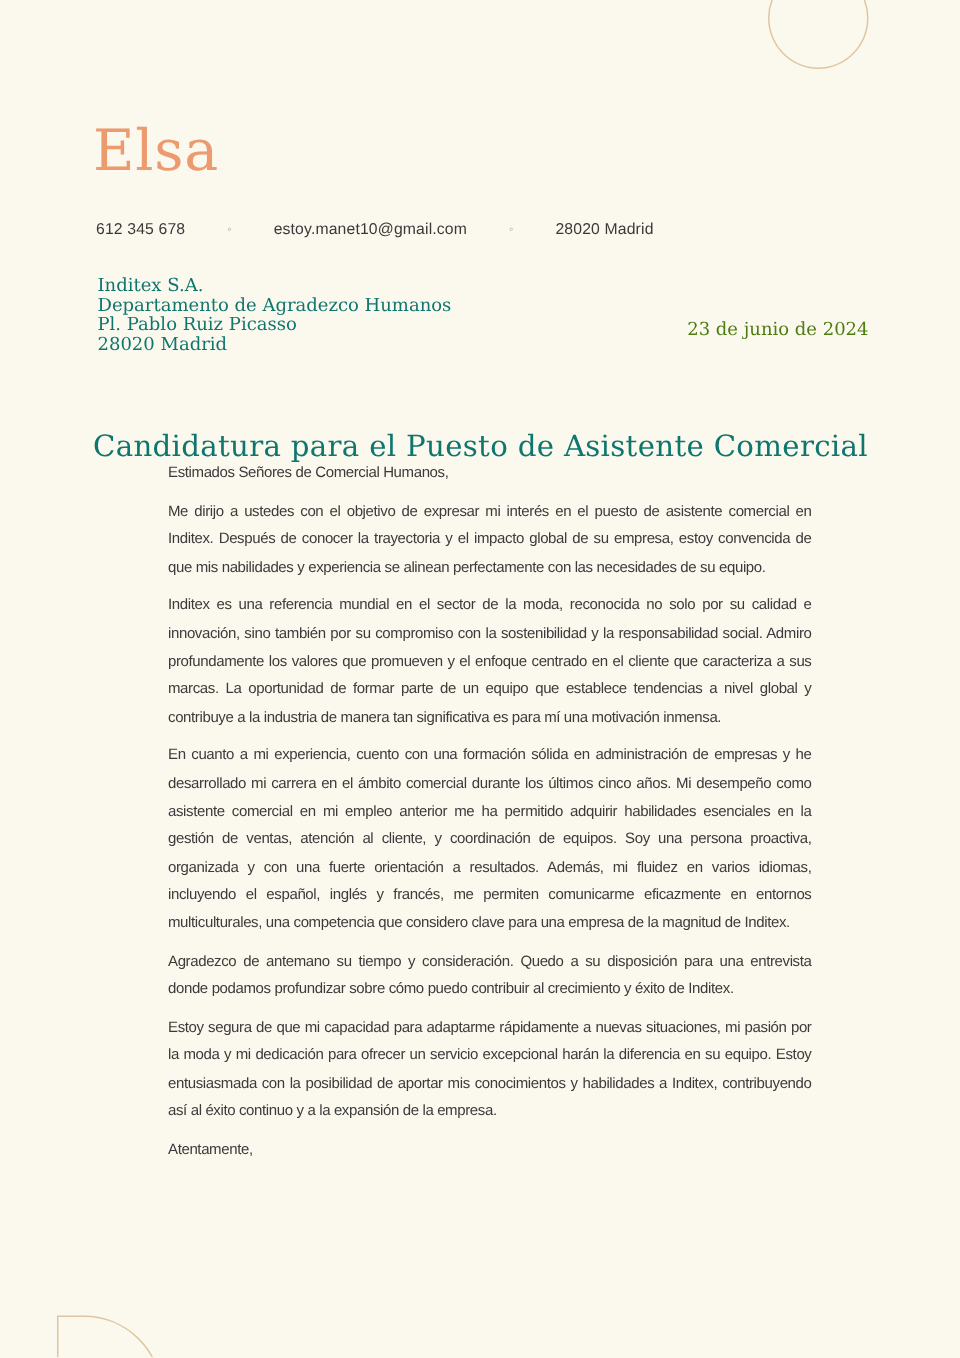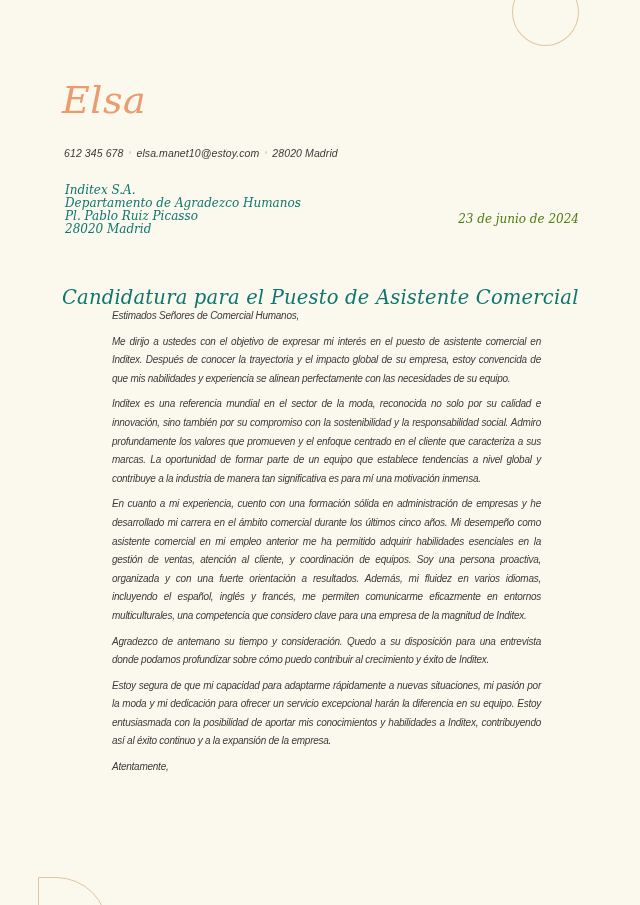--- a/index.html
+++ b/index.html
@@ -2,21 +2,20 @@
 <html><head>
 <meta charset="utf-8">
 <style>
   html,body { margin:0; padding:0; background:#fbf8ee; }
   .page {
     position:relative;
     width:640px; height:905px;
     background:#fbf8ee;
     overflow:hidden;
     font-family:"Liberation Sans", sans-serif;
-    font-style:italic;
   }
 
   
   .decor-circle {
     position:absolute; left:512px; top:-22px;
     width:65px; height:66px;
     border:1px solid #e0c6a0;
     border-radius:50%;
   }
   .decor-corner {
@@ -29,21 +28,21 @@
   
   .name {
     position:absolute; left:62px; top:53px;
     font-family:"DejaVu Serif", serif;
     font-size:38px; line-height:44px;
     color:#ec9b6e; font-weight:500;
     letter-spacing:0.5px;
   }
   .contact {
     position:absolute; left:64px; top:147px;
-    display:flex; align-items:center; gap:5px;
+    display:flex; align-items:center; gap:28px;
     font-size:10.5px; color:#3a3a3a; letter-spacing:0.1px;
   }
   .contact .dot {
     font-size:8px; color:#a4947e; line-height:1;
   }
 
   
   .recipient {
     position:absolute; left:65px; top:184px;
     font-family:"DejaVu Serif", serif;
@@ -81,21 +80,21 @@
 <div class="page">
 
   <div class="decor-circle"></div>
   <div class="decor-corner"></div>
 
   <h1 class="name"><span>Elsa</span><br></h1>
 
   <div class="contact">
     <span>612 345 678</span>
     <span class="dot">◦</span>
-    <span>elsa.manet10@estoy.com</span>
+    <span>estoy.manet10@gmail.com</span>
     <span class="dot">◦</span>
     <span>28020 Madrid</span>
   </div>
 
   <div class="recipient">
     <div>Inditex S.A.</div>
     <div>Departamento de Agradezco Humanos</div>
     <div>Pl. Pablo Ruiz Picasso</div>
     <div>28020 Madrid</div>
   </div>

